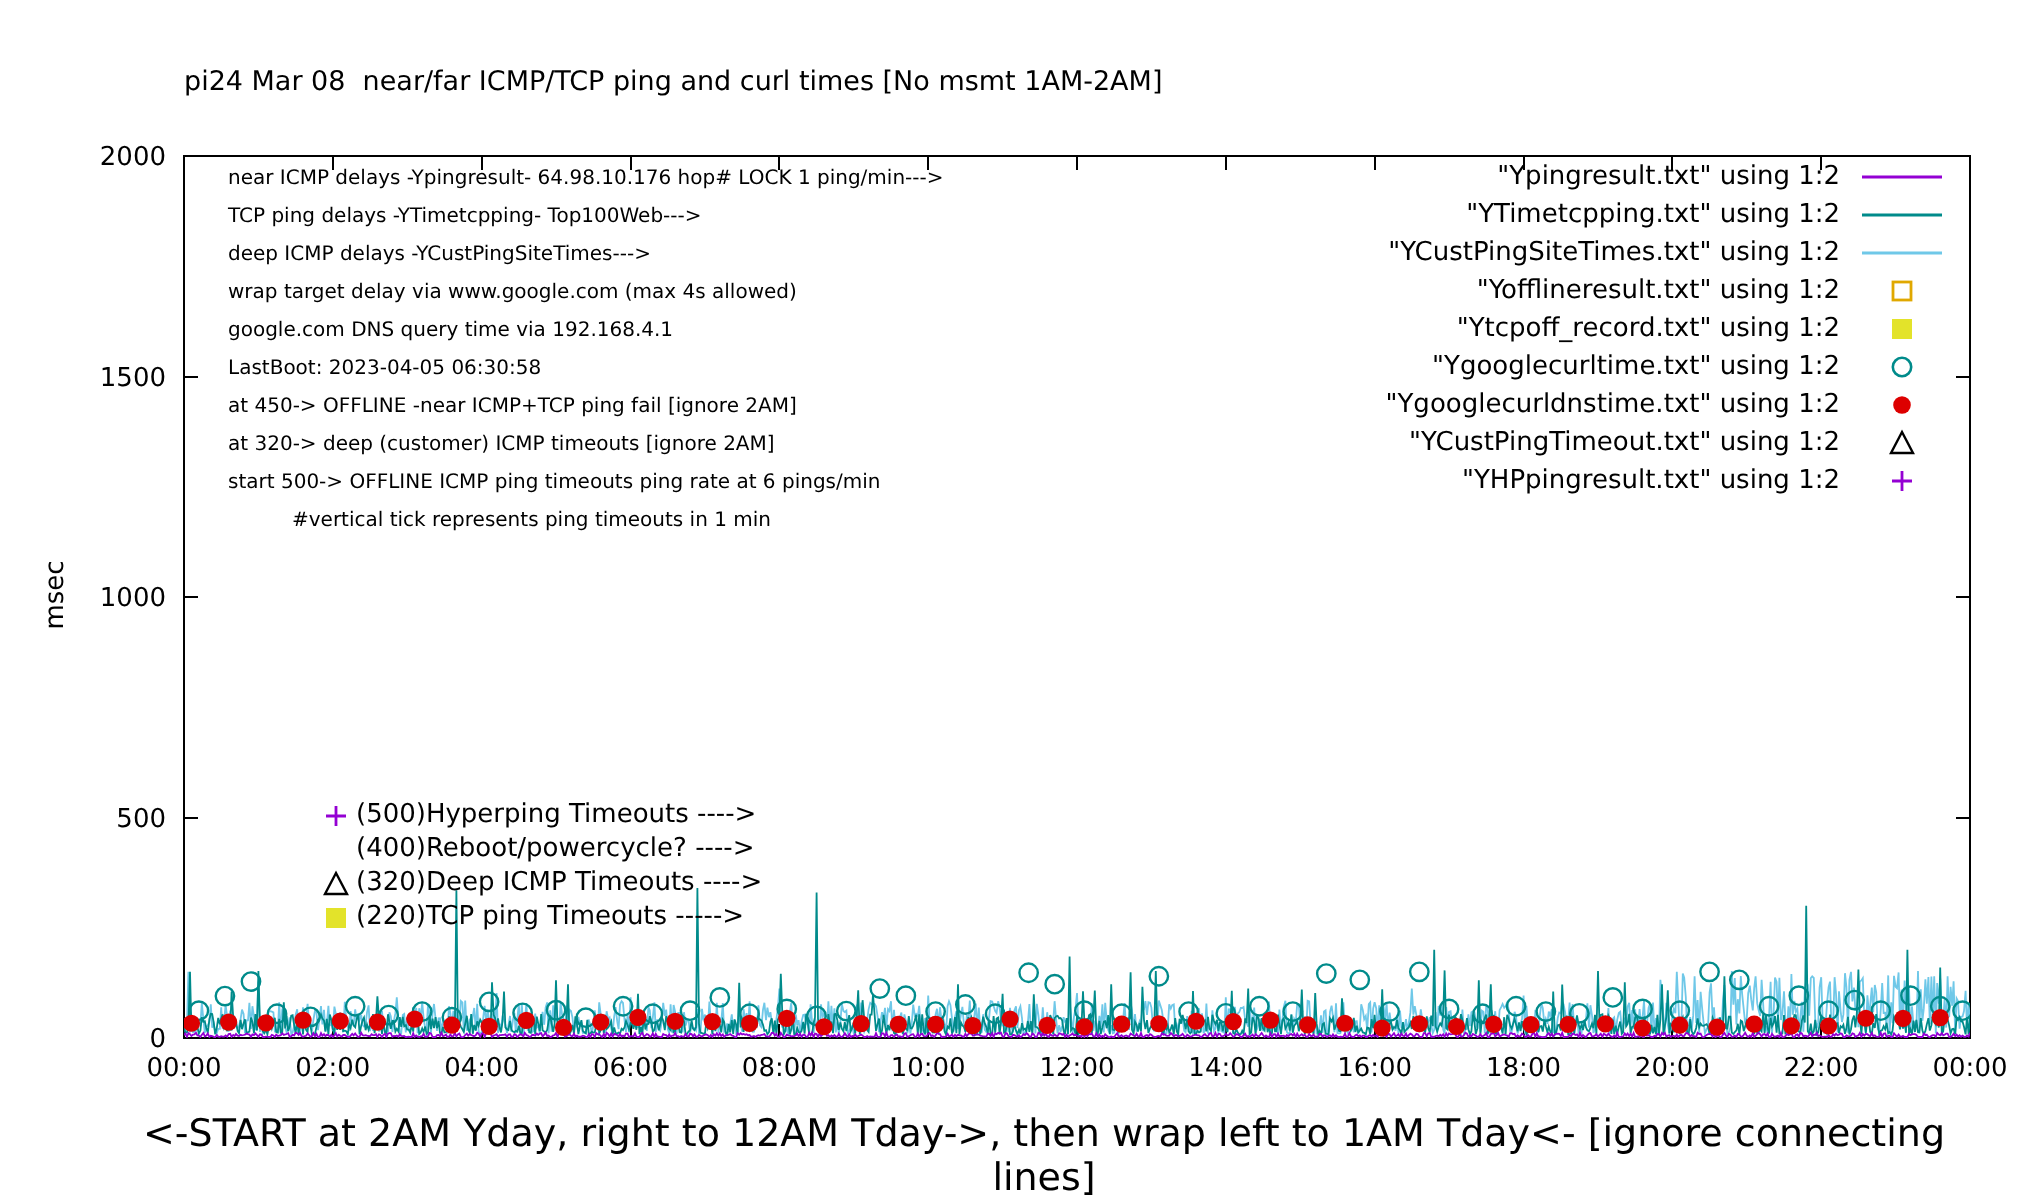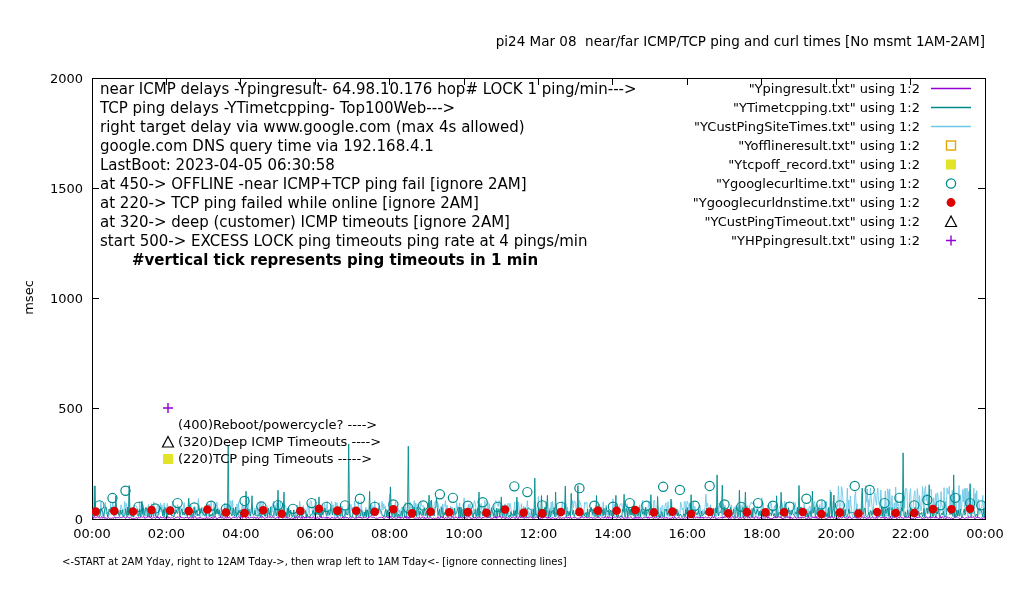--- a/index.html
+++ b/index.html
@@ -1,26 +1,26 @@
 <!DOCTYPE html>
 <html><head>
 <meta charset="utf-8">
 <style>
   html,body{margin:0;padding:0;background:#fff;}
   .canvas{position:relative;width:1020px;height:600px;background:#ffffff;
           font-family:"DejaVu Sans",sans-serif;color:#000;overflow:hidden;}
-  .title{position:absolute;left:92px;width:893px;top:33px;text-align:right;
+  .title{position:absolute;left:92px;width:893px;top:33px;text-align:left;
          font-size:13.5px;white-space:pre;}
   .ylabel{position:absolute;left:-22px;top:290px;width:100px;text-align:center;
           font-size:13px;transform:rotate(-90deg);}
-  .xlabel{position:absolute;left:62px;width:920px;top:556px;text-align:left;font-size:10px;}
+  .xlabel{position:absolute;left:62px;width:920px;top:556px;text-align:center;font-size:19px;}
   #plot-svg{position:absolute;left:0;top:0;}
   svg text{font-family:"DejaVu Sans",sans-serif;font-size:13px;fill:#000;}
-  .annot-top{position:absolute;left:100px;top:80px;font-size:15px;line-height:19px;white-space:nowrap;}
-  .annot-top .indent{padding-left:32px;font-weight:bold;}
+  .annot-top{position:absolute;left:114px;top:80px;font-size:10px;line-height:19px;white-space:nowrap;}
+  .annot-top .indent{padding-left:32px;}
   .annot-top b{font-weight:normal;}
   .annot-mid{position:absolute;left:160px;top:399px;font-size:13px;white-space:nowrap;}
   .annot-mid .mrow{display:flex;align-items:center;height:17px;}
   .annot-mid .mk{width:18px;display:inline-flex;align-items:center;}
   .legend{position:absolute;left:560px;top:79px;width:422px;font-size:13px;}
   .legend .lrow{display:flex;align-items:center;height:19px;justify-content:flex-end;}
   .legend .lbl{text-align:right;white-space:nowrap;}
   .legend .smp{width:62px;display:flex;justify-content:center;align-items:center;}
 </style>
 </head>
@@ -197,36 +197,37 @@
         <circle cx="895.7" cy="512.9349394384394" r="4.3" fill="#dd0000"></circle>
         <circle cx="914.3041666666667" cy="513.0103331151072" r="4.3" fill="#dd0000"></circle>
         <circle cx="932.9083333333334" cy="509.1371966971967" r="4.3" fill="#dd0000"></circle>
         <circle cx="951.5125" cy="509.2266345862092" r="4.3" fill="#dd0000"></circle>
         <circle cx="970.1166666666667" cy="508.7990862096611" r="4.3" fill="#dd0000"></circle>
       </g>
     </svg>
   <div class="annot-top" id="annotTop">
       <div><span>near ICMP delays -Ypingresult- 64.98.10.176 hop# LOCK 1 ping/min---&gt;</span></div>
       <div><span>TCP ping delays -YTimetcpping- Top100Web---&gt;</span></div>
-      <div><span>right target delay via www.google.com (max 4s allowed)</span></div>
+      <div><span>deep ICMP delays -YCustPingSiteTimes---&gt;</span></div>
+      <div><span>wrap target delay via www.google.com (max 4s allowed)</span></div>
       <div><span>google.com DNS query time via 192.168.4.1</span></div>
       <div><span>LastBoot: 2023-04-05 06:30:58</span></div>
       <div><span>at 450-&gt;  </span><b>OFFLINE</b><span>  -near ICMP+TCP ping fail [ignore 2AM]</span></div>
-      <div><span>at 220-&gt; TCP ping failed while online [ignore 2AM]</span></div>
       <div><span>at 320-&gt; deep (customer) ICMP timeouts [ignore 2AM]</span></div>
-      <div><span>start 500-&gt;  </span><b>EXCESS LOCK ping timeouts</b><span>  ping rate at 4 pings/min</span></div>
+      <div><span>start 500-&gt;  </span><b>OFFLINE ICMP ping timeouts</b><span>  ping rate at 6 pings/min</span></div>
       <div class="indent"><span>#vertical tick represents ping timeouts in 1 min</span></div>
     </div>
   <div class="annot-mid" id="annotMid">
       <div class="mrow">
         <span class="mk">
           <svg width="16" height="14">
             <path d="M 8 2 V 12 M 3 7 H 13" stroke="#9400d3" stroke-width="1.4" fill="none"></path>
           </svg>
         </span>
+        <span>(500)Hyperping Timeouts ----&gt;</span>
       </div>
       <div class="mrow">
         <span class="mk"></span>
         <span>(400)Reboot/powercycle? ----&gt;</span>
       </div>
       <div class="mrow">
         <span class="mk">
           <svg width="16" height="14">
             <polygon points="8,1.5 13.5,12 2.5,12" fill="none" stroke="#000000" stroke-width="1.2"></polygon>
           </svg>

